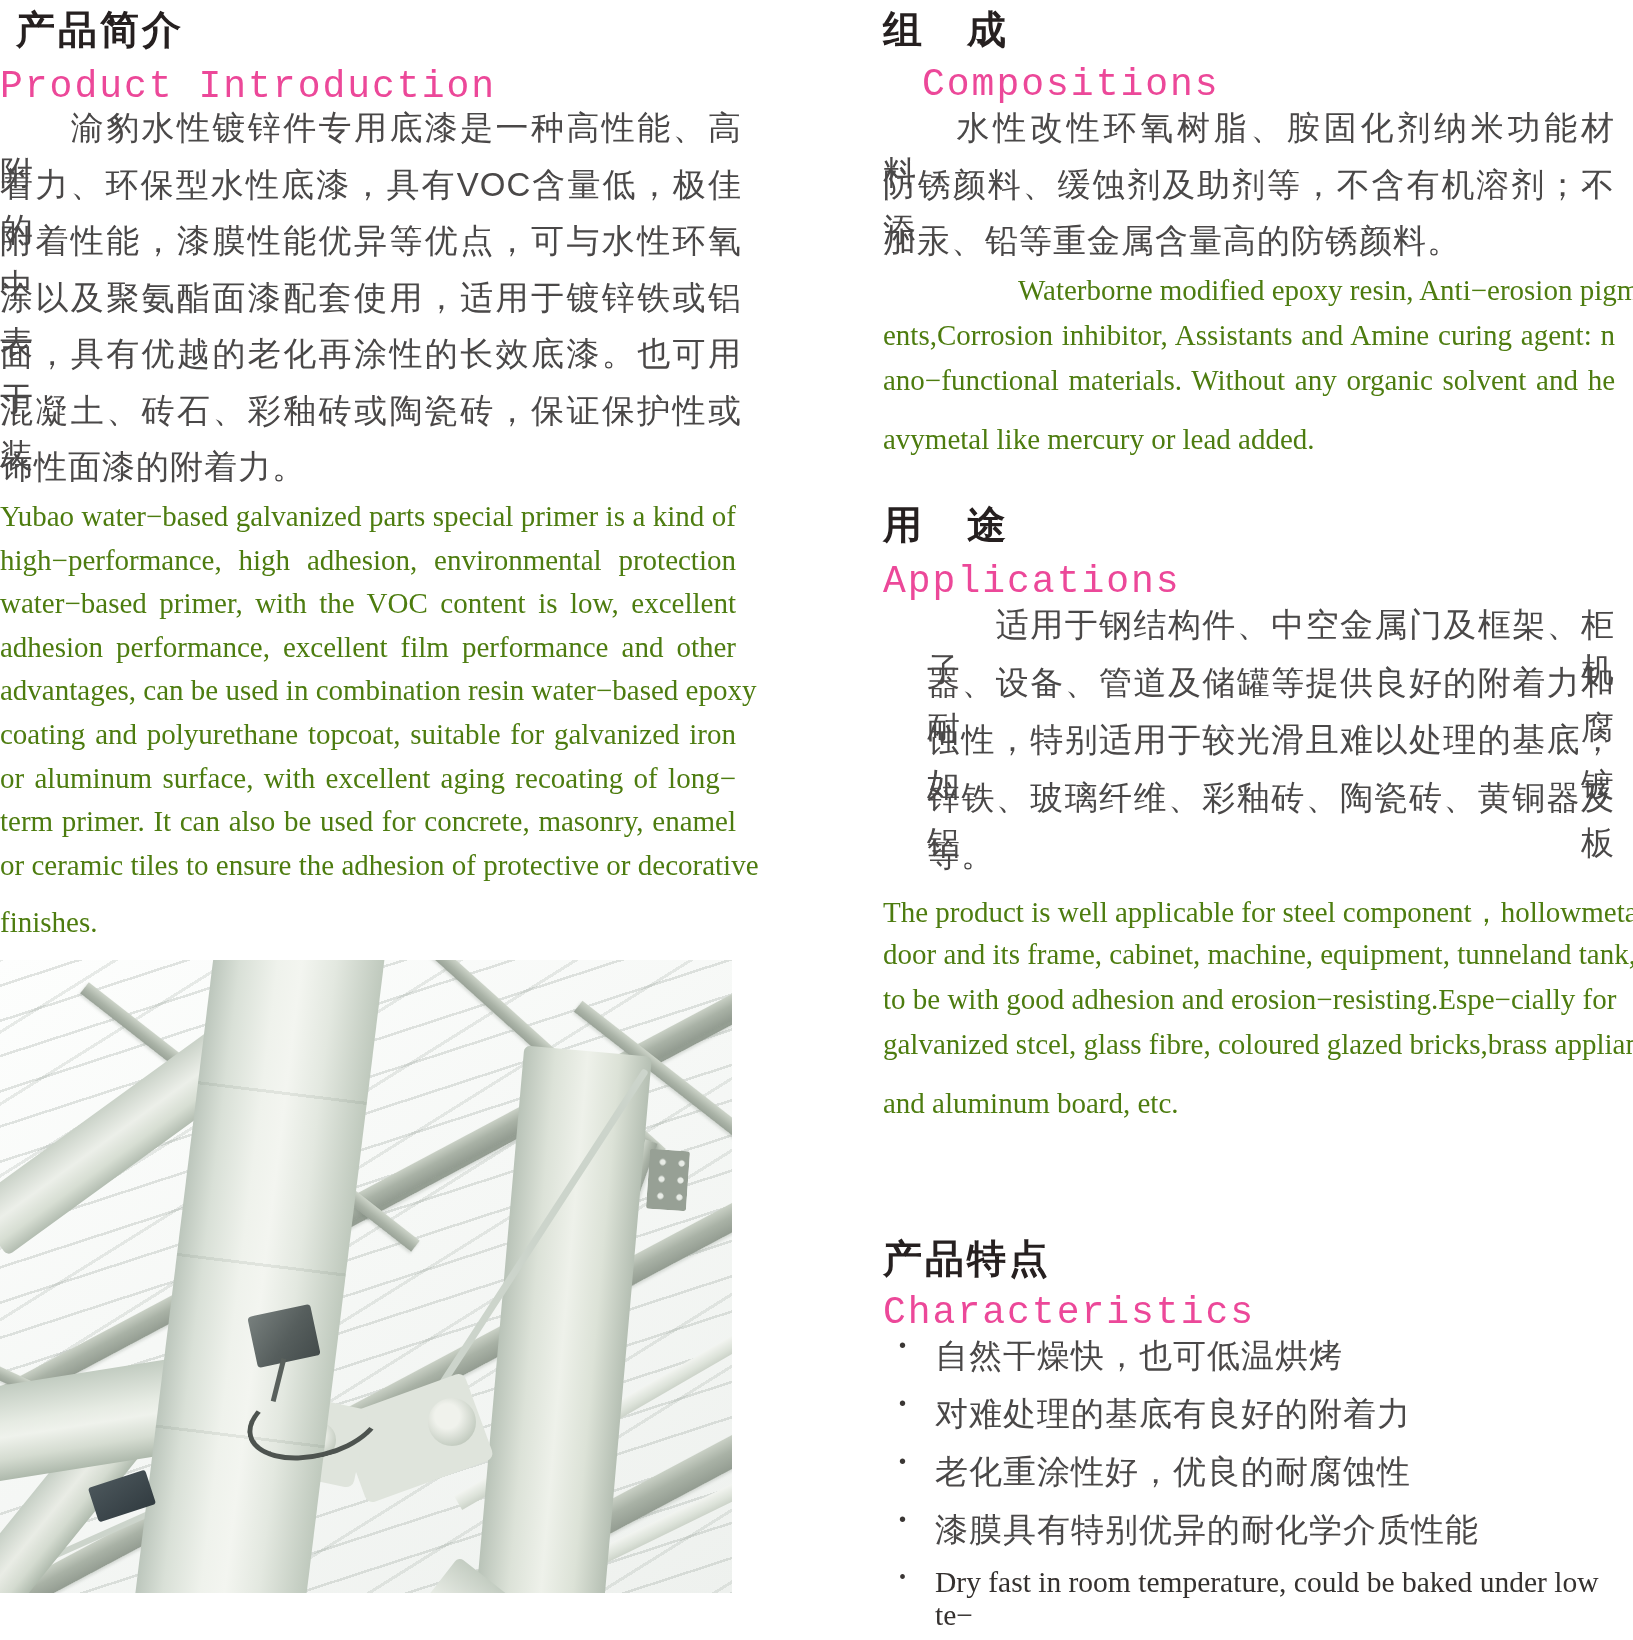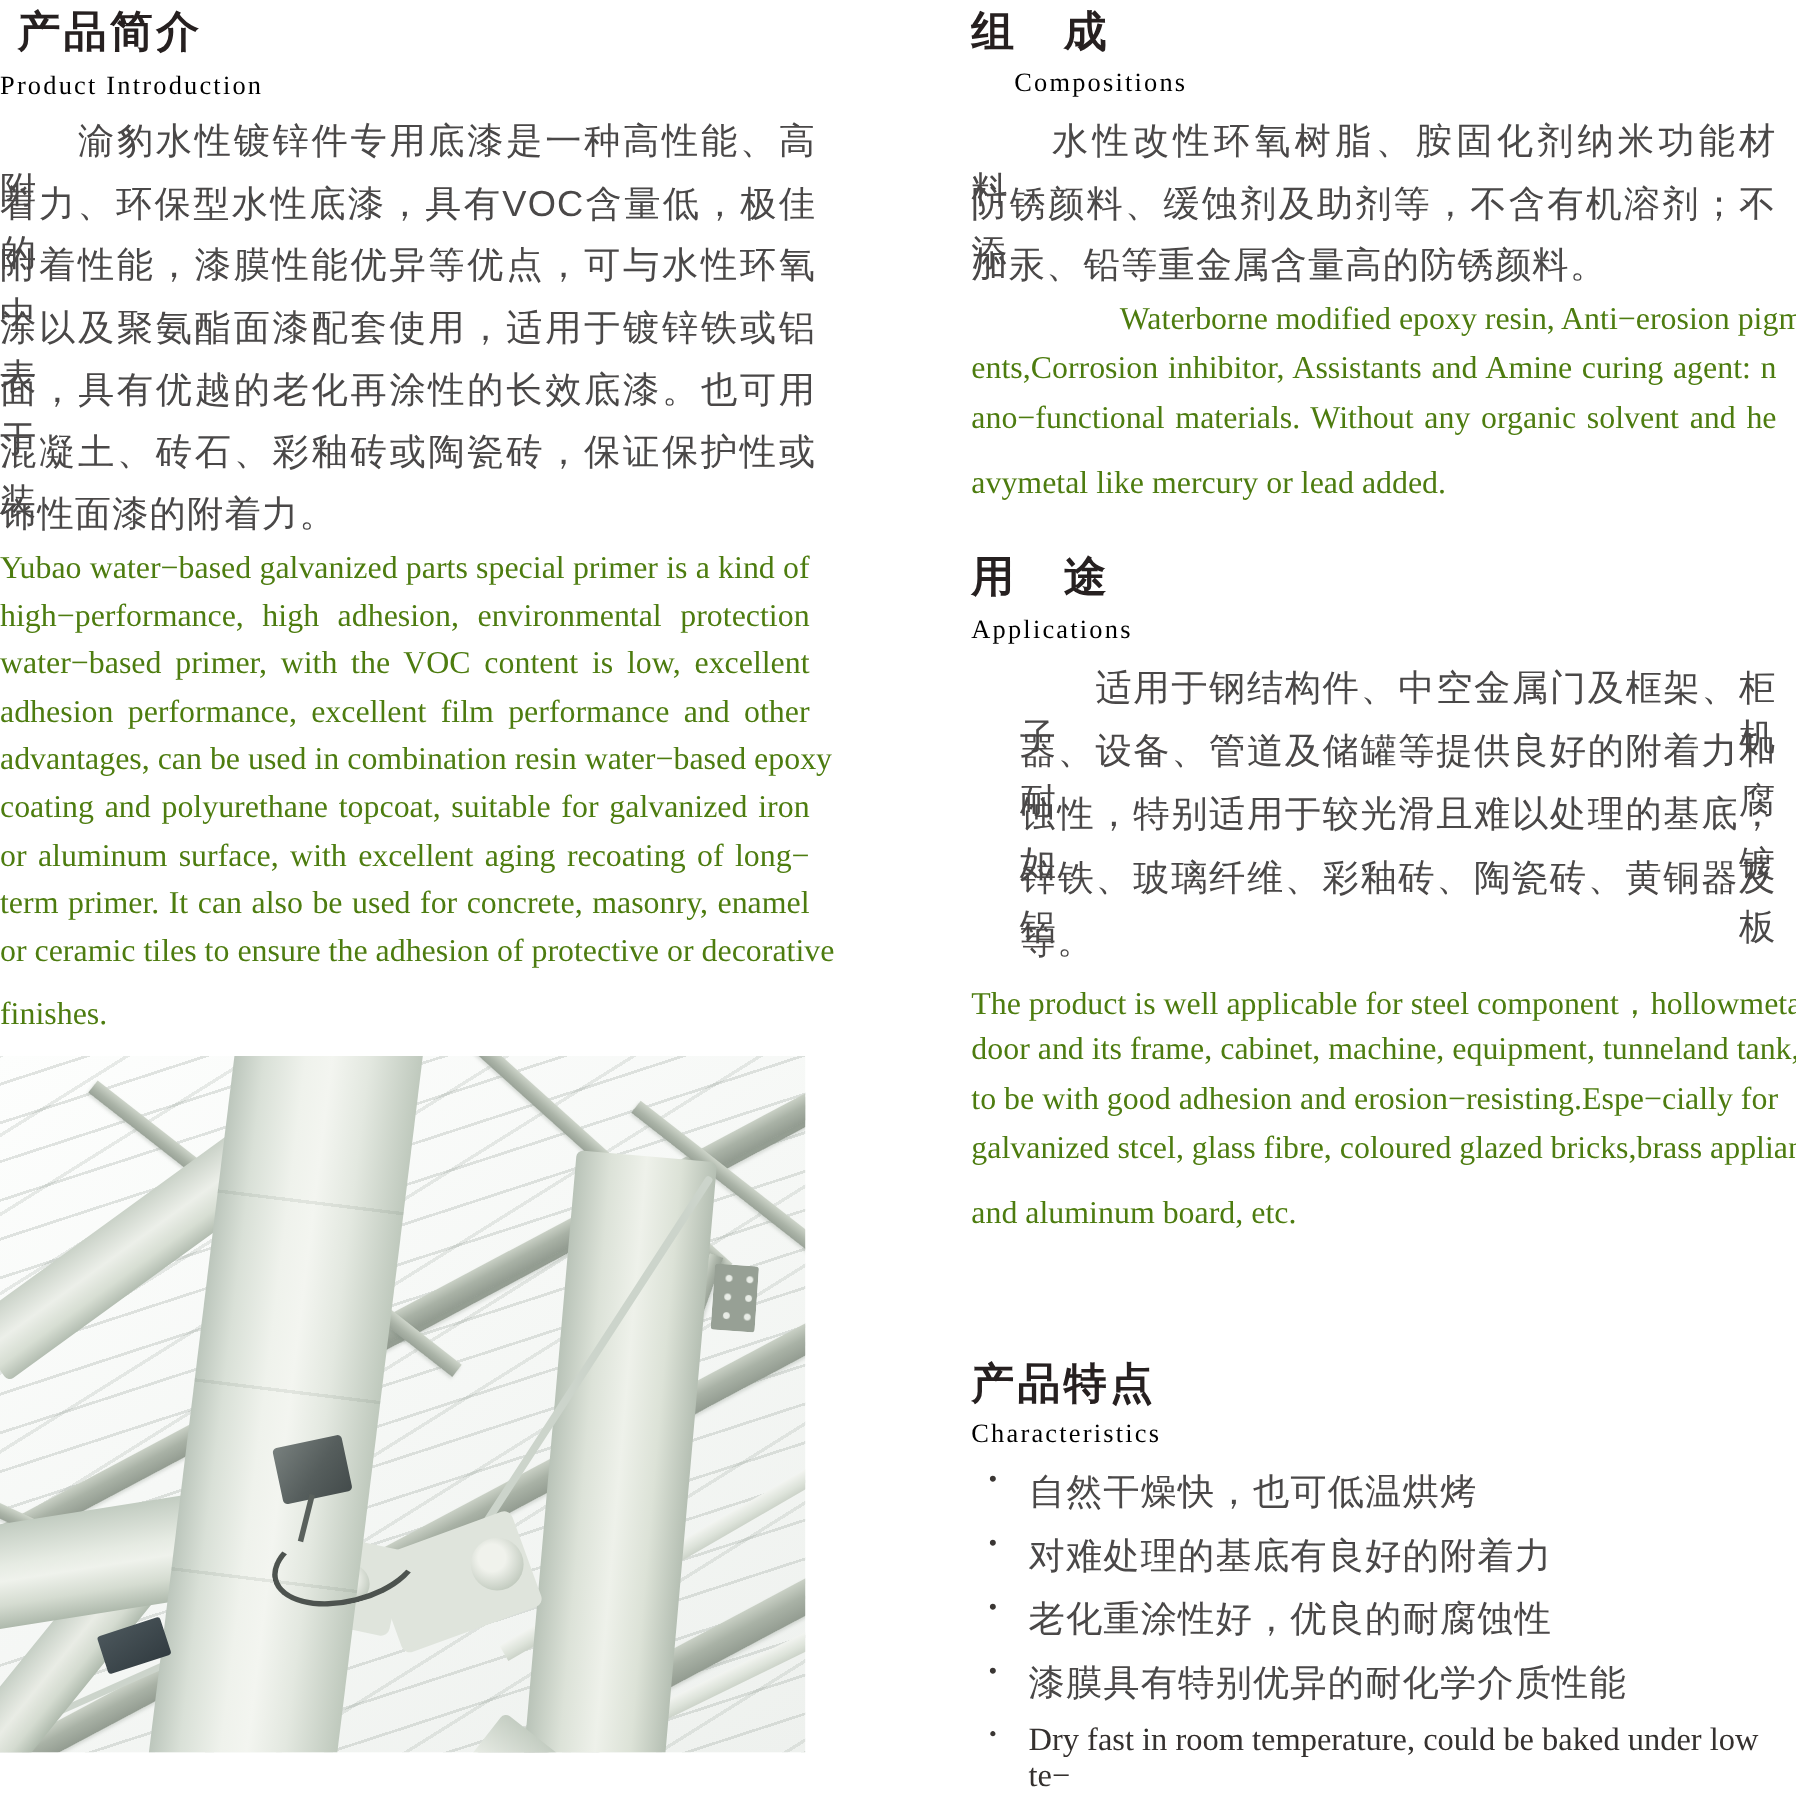--- a/index.html
+++ b/index.html
@@ -3,22 +3,22 @@
 <meta charset="utf-8">
 <style>
   html,body{margin:0;padding:0;background:#ffffff;}
   .page{position:relative;width:1633px;height:1640px;background:#ffffff;overflow:hidden;
         font-family:"Liberation Sans",sans-serif;color:#3c3a39;}
 
   
   .abs{position:absolute;}
   .h-zh{font-family:"Liberation Sans",sans-serif;font-weight:700;font-size:39px;
         letter-spacing:3px;color:#262020;line-height:1.15;}
-  .h-sub{font-family:Liberation Serif, serif;font-size:24px;letter-spacing:2px;
-         color:#000000;line-height:1.2;}
+  .h-sub{font-family:Liberation Mono, monospace;font-size:38px;letter-spacing:2px;
+         color:#ec4899;line-height:1.2;}
   .zh-par{font-family:"Liberation Sans",sans-serif;font-size:33px;color:#4a4848;
           letter-spacing:1px;}
   .zh-line{text-align:justify;text-align-last:justify;}
   .zh-line.last{text-align-last:left;}
   .en-par{font-family:"Liberation Serif",serif;font-size:29px;color:#4d7c0f;}
   .en-line{text-align:justify;text-align-last:justify;white-space:nowrap;}
   .en-line.last{text-align-last:left;margin-top:14px;}
   .ind-lg{text-indent:135px;}
   .lh-zh>div{height:56.5px;}
   .lh-en>div{height:43.6px;}

